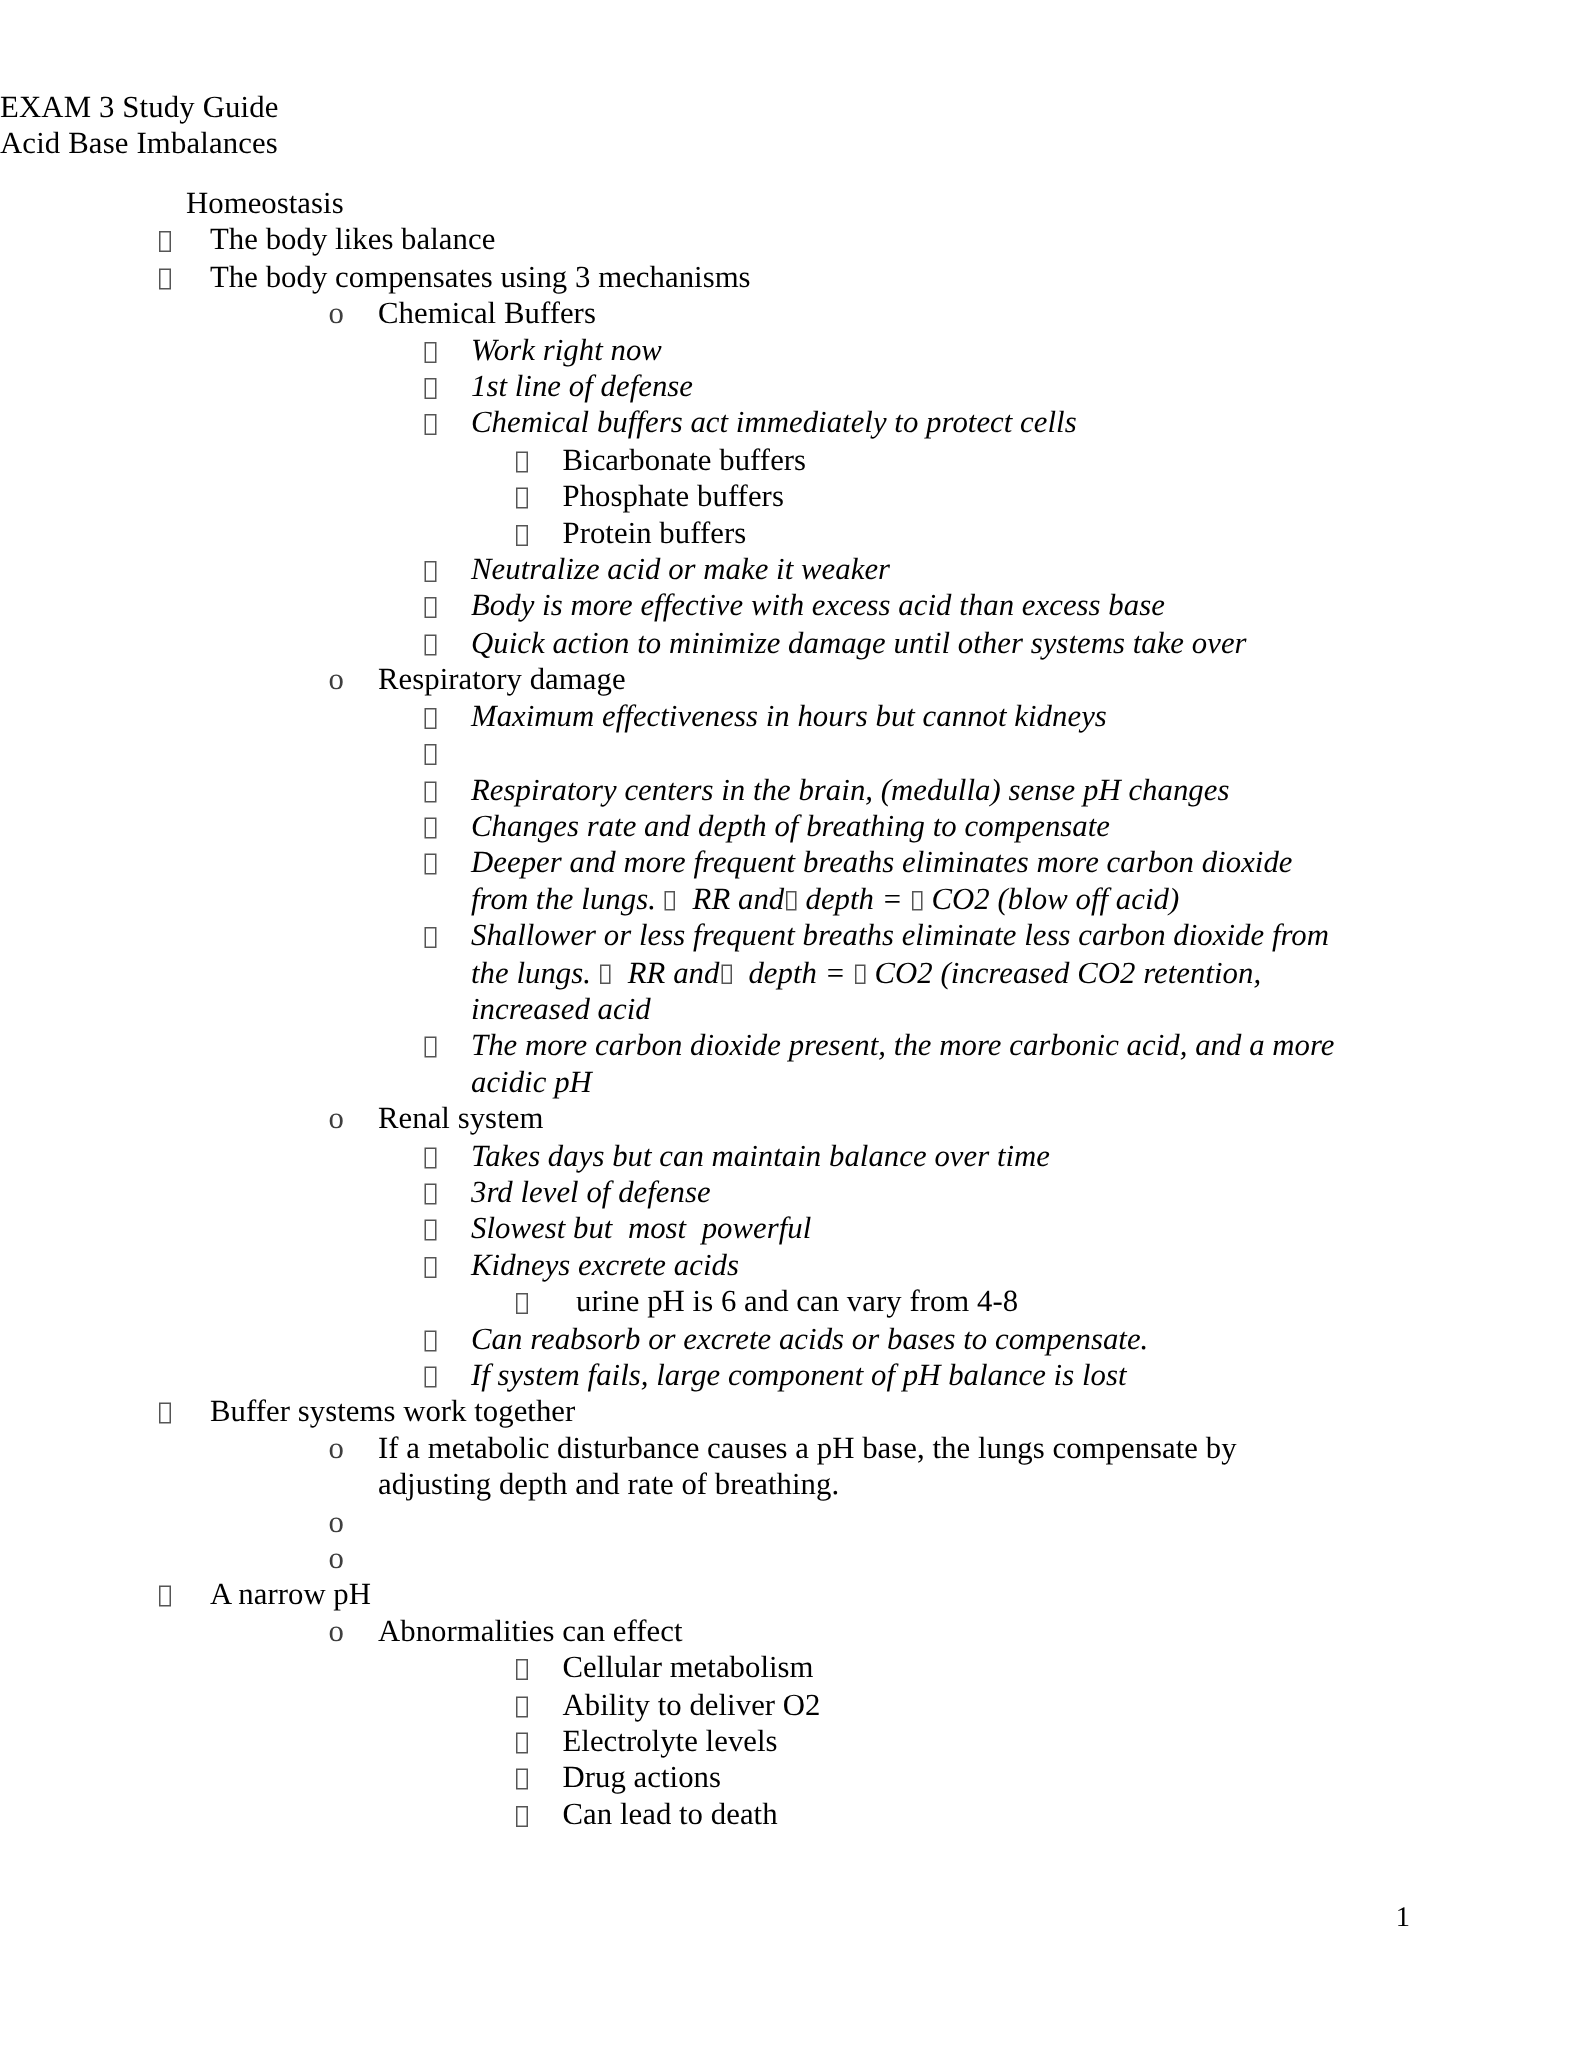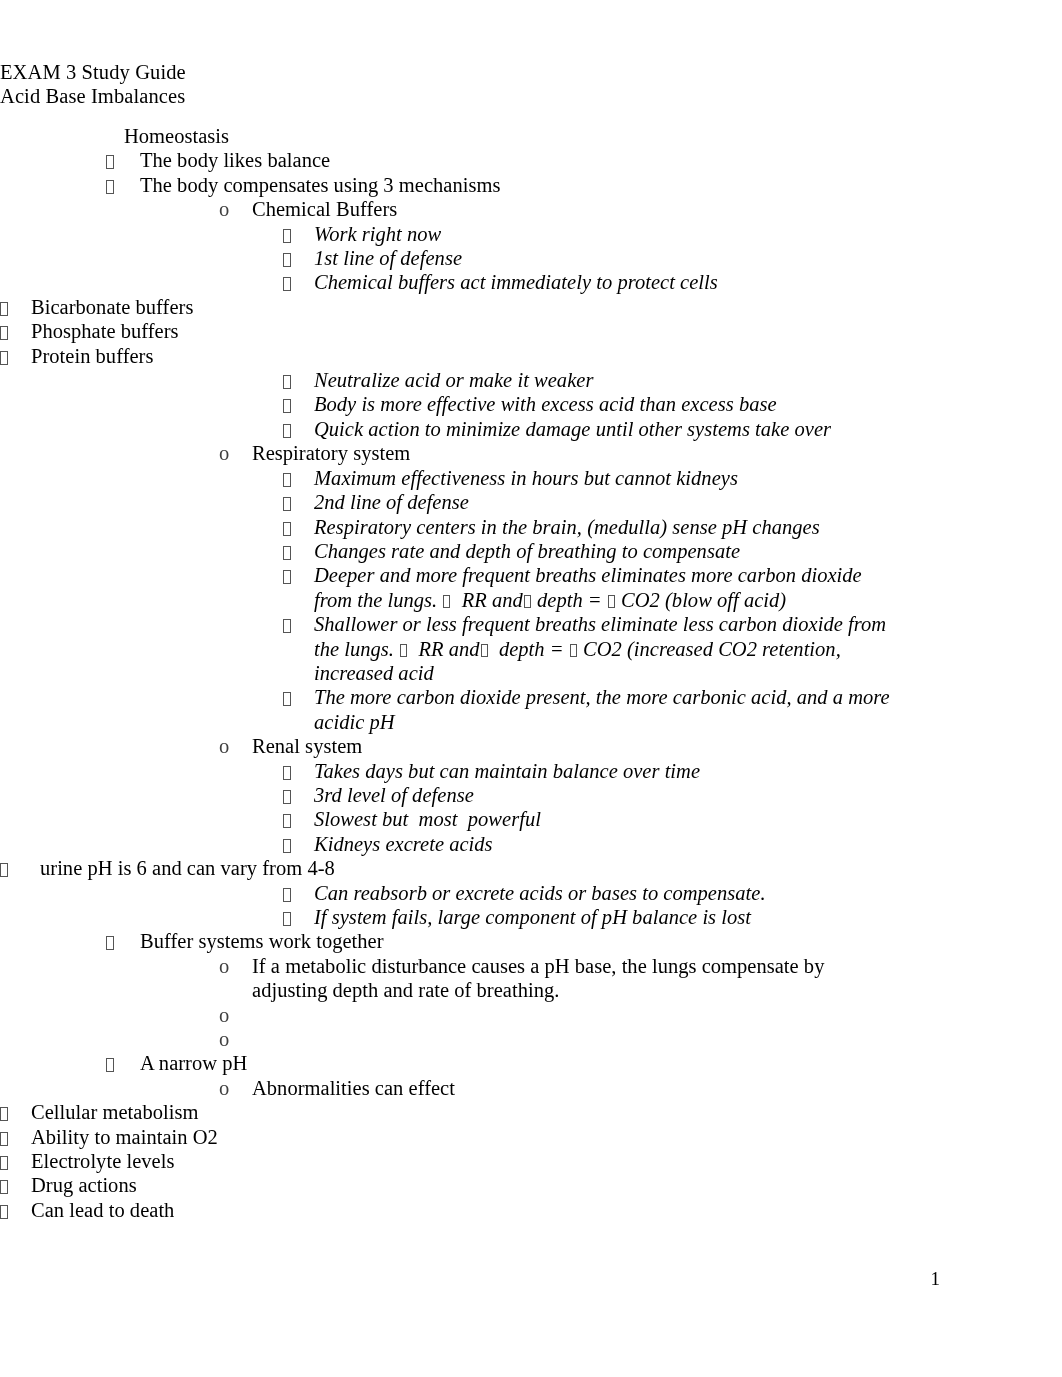--- a/index.html
+++ b/index.html
@@ -89,21 +89,21 @@
     vertical-align: -1.5px;
     margin: 0 1px;
     background: transparent;
   }
 
   
   .lvl0 { padding-left: 124px; }
   .lvl1 { padding-left: 106px; }
   .lvl2 { padding-left: 219px; }
   .lvl3 { padding-left: 283px; font-style: italic; }
-  .lvl4 { }
+  .lvl4 { padding-left: 344px; }
 
   
   .lvl1 > .bullet { width: 34px; }
   .lvl2 > .bullet { width: 33px; }
   .lvl3 > .bullet { width: 31px; }
   .lvl4 > .bullet { width: 31px; }
 
   .lvl4.wide > .bullet { width: 40px; }
 
   
@@ -179,29 +179,28 @@
       <div class="row lvl3">
         <span class="bullet"><span class="tofu"></span></span>
         <span class="txt">Body is more effective with excess acid than excess base</span>
       </div>
       <div class="row lvl3">
         <span class="bullet"><span class="tofu"></span></span>
         <span class="txt">Quick action to minimize damage until other systems take over</span>
       </div>
       <div class="row lvl2">
         <span class="bullet">o</span>
-        <span class="txt">Respiratory system</span>
+        <span class="txt">Respiratory damage</span>
       </div>
       <div class="row lvl3">
         <span class="bullet"><span class="tofu"></span></span>
         <span class="txt">Maximum effectiveness in hours but cannot kidneys</span>
       </div>
       <div class="row lvl3">
         <span class="bullet"><span class="tofu"></span></span>
-        <span class="txt">2nd line of defense</span>
       </div>
       <div class="row lvl3">
         <span class="bullet"><span class="tofu"></span></span>
         <span class="txt">Respiratory centers in the brain, (medulla) sense pH changes</span>
       </div>
       <div class="row lvl3">
         <span class="bullet"><span class="tofu"></span></span>
         <span class="txt">Changes rate and depth of breathing to compensate</span>
       </div>
       <div class="row lvl3">
@@ -269,21 +268,21 @@
       <div class="row lvl2">
         <span class="bullet">o</span>
         <span class="txt">Abnormalities can effect</span>
       </div>
       <div class="row lvl4">
         <span class="bullet"><span class="tofu"></span></span>
         <span class="txt">Cellular metabolism</span>
       </div>
       <div class="row lvl4">
         <span class="bullet"><span class="tofu"></span></span>
-        <span class="txt">Ability to maintain O2</span>
+        <span class="txt">Ability to deliver O2</span>
       </div>
       <div class="row lvl4">
         <span class="bullet"><span class="tofu"></span></span>
         <span class="txt">Electrolyte levels</span>
       </div>
       <div class="row lvl4">
         <span class="bullet"><span class="tofu"></span></span>
         <span class="txt">Drug actions</span>
       </div>
       <div class="row lvl4">

